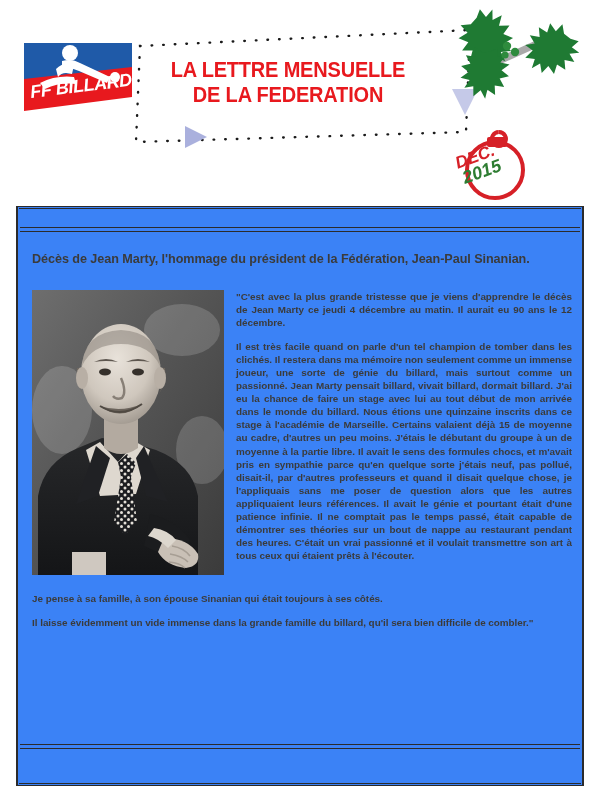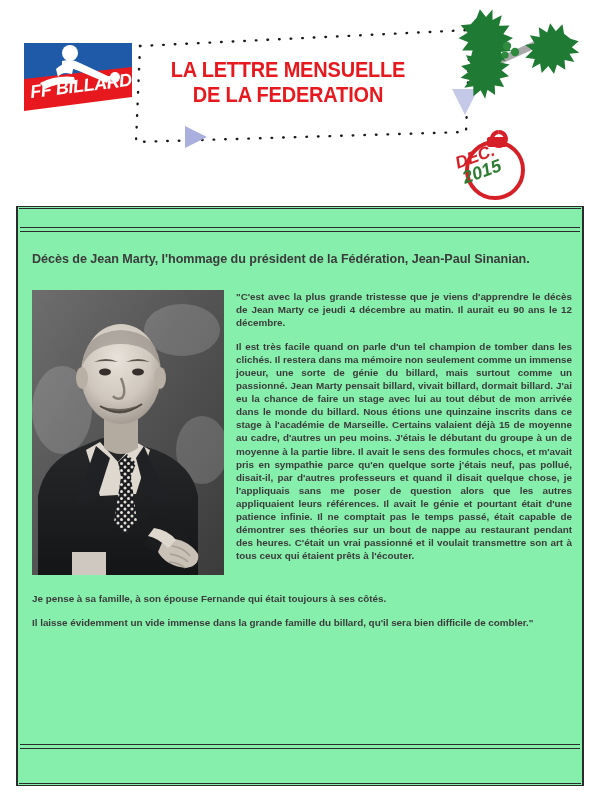--- a/index.html
+++ b/index.html
@@ -107,21 +107,21 @@
     position: absolute;
     left: 16px;
     top: 206px;
     width: 568px;
     height: 580px;
     border-left: 2px double #2b2b2b;
     border-right: 2px double #2b2b2b;
     border-top: 1px solid #2b2b2b;
     border-bottom: 1px solid #2b2b2b;
     box-sizing: border-box;
-    background: #86efac;
+    background: #3b82f6;
   }
   .sheet::before {
     content: "";
     position: absolute;
     left: 1px; right: 1px; top: 1px;
     border-top: 1px solid #2b2b2b;
   }
   .sheet::after {
     content: "";
     position: absolute;
@@ -342,18 +342,18 @@
         <path d="M122,238 q14,2 22,12 l-8,8 q-10,-10 -20,-12 Z" fill="#ddd7ce"></path>
 
         <path d="M40,262 h34 v23 h-34 Z" fill="#cfc8c0"></path>
       </svg>
     </div>
 
     <div class="body-text">
       <p>"C'est avec la plus grande tristesse que je viens d'apprendre le décès de Jean Marty ce jeudi 4 décembre au matin. Il aurait eu 90 ans le 12 décembre.</p>
       <p>Il est très facile quand on parle d'un tel champion de tomber dans les clichés. Il restera dans ma mémoire non seulement comme un immense joueur, une sorte de génie du billard, mais surtout comme un passionné. Jean Marty pensait billard, vivait billard, dormait billard. J'ai eu la chance de faire un stage avec lui au tout début de mon arrivée dans le monde du billard. Nous étions une quinzaine inscrits dans ce stage à l'académie de Marseille. Certains valaient déjà 15 de moyenne au cadre, d'autres un peu moins. J'étais le débutant du groupe à un de moyenne à la partie libre. Il avait le sens des formules chocs, et m'avait pris en sympathie parce qu'en quelque sorte j'étais neuf, pas pollué, disait-il, par d'autres professeurs et quand il disait quelque chose, je l'appliquais sans me poser de question alors que les autres appliquaient leurs références. Il avait le génie et pourtant était d'une patience infinie. Il ne comptait pas le temps passé, était capable de démontrer ses théories sur un bout de nappe au restaurant pendant des heures. C'était un vrai passionné et il voulait transmettre son art à tous ceux qui étaient prêts à l'écouter.</p>
       <div class="clearfix"></div>
-      <p class="tail">Je pense à sa famille, à son épouse Fernande qui était toujours à ses côtés.</p>
+      <p class="tail">Je pense à sa famille, à son épouse Sinanian qui était toujours à ses côtés.</p>
       <p>Il laisse évidemment un vide immense dans la grande famille du billard, qu'il sera bien difficile de combler."</p>
     </div>
 
   </div>
 </div>
 
 </body></html>

